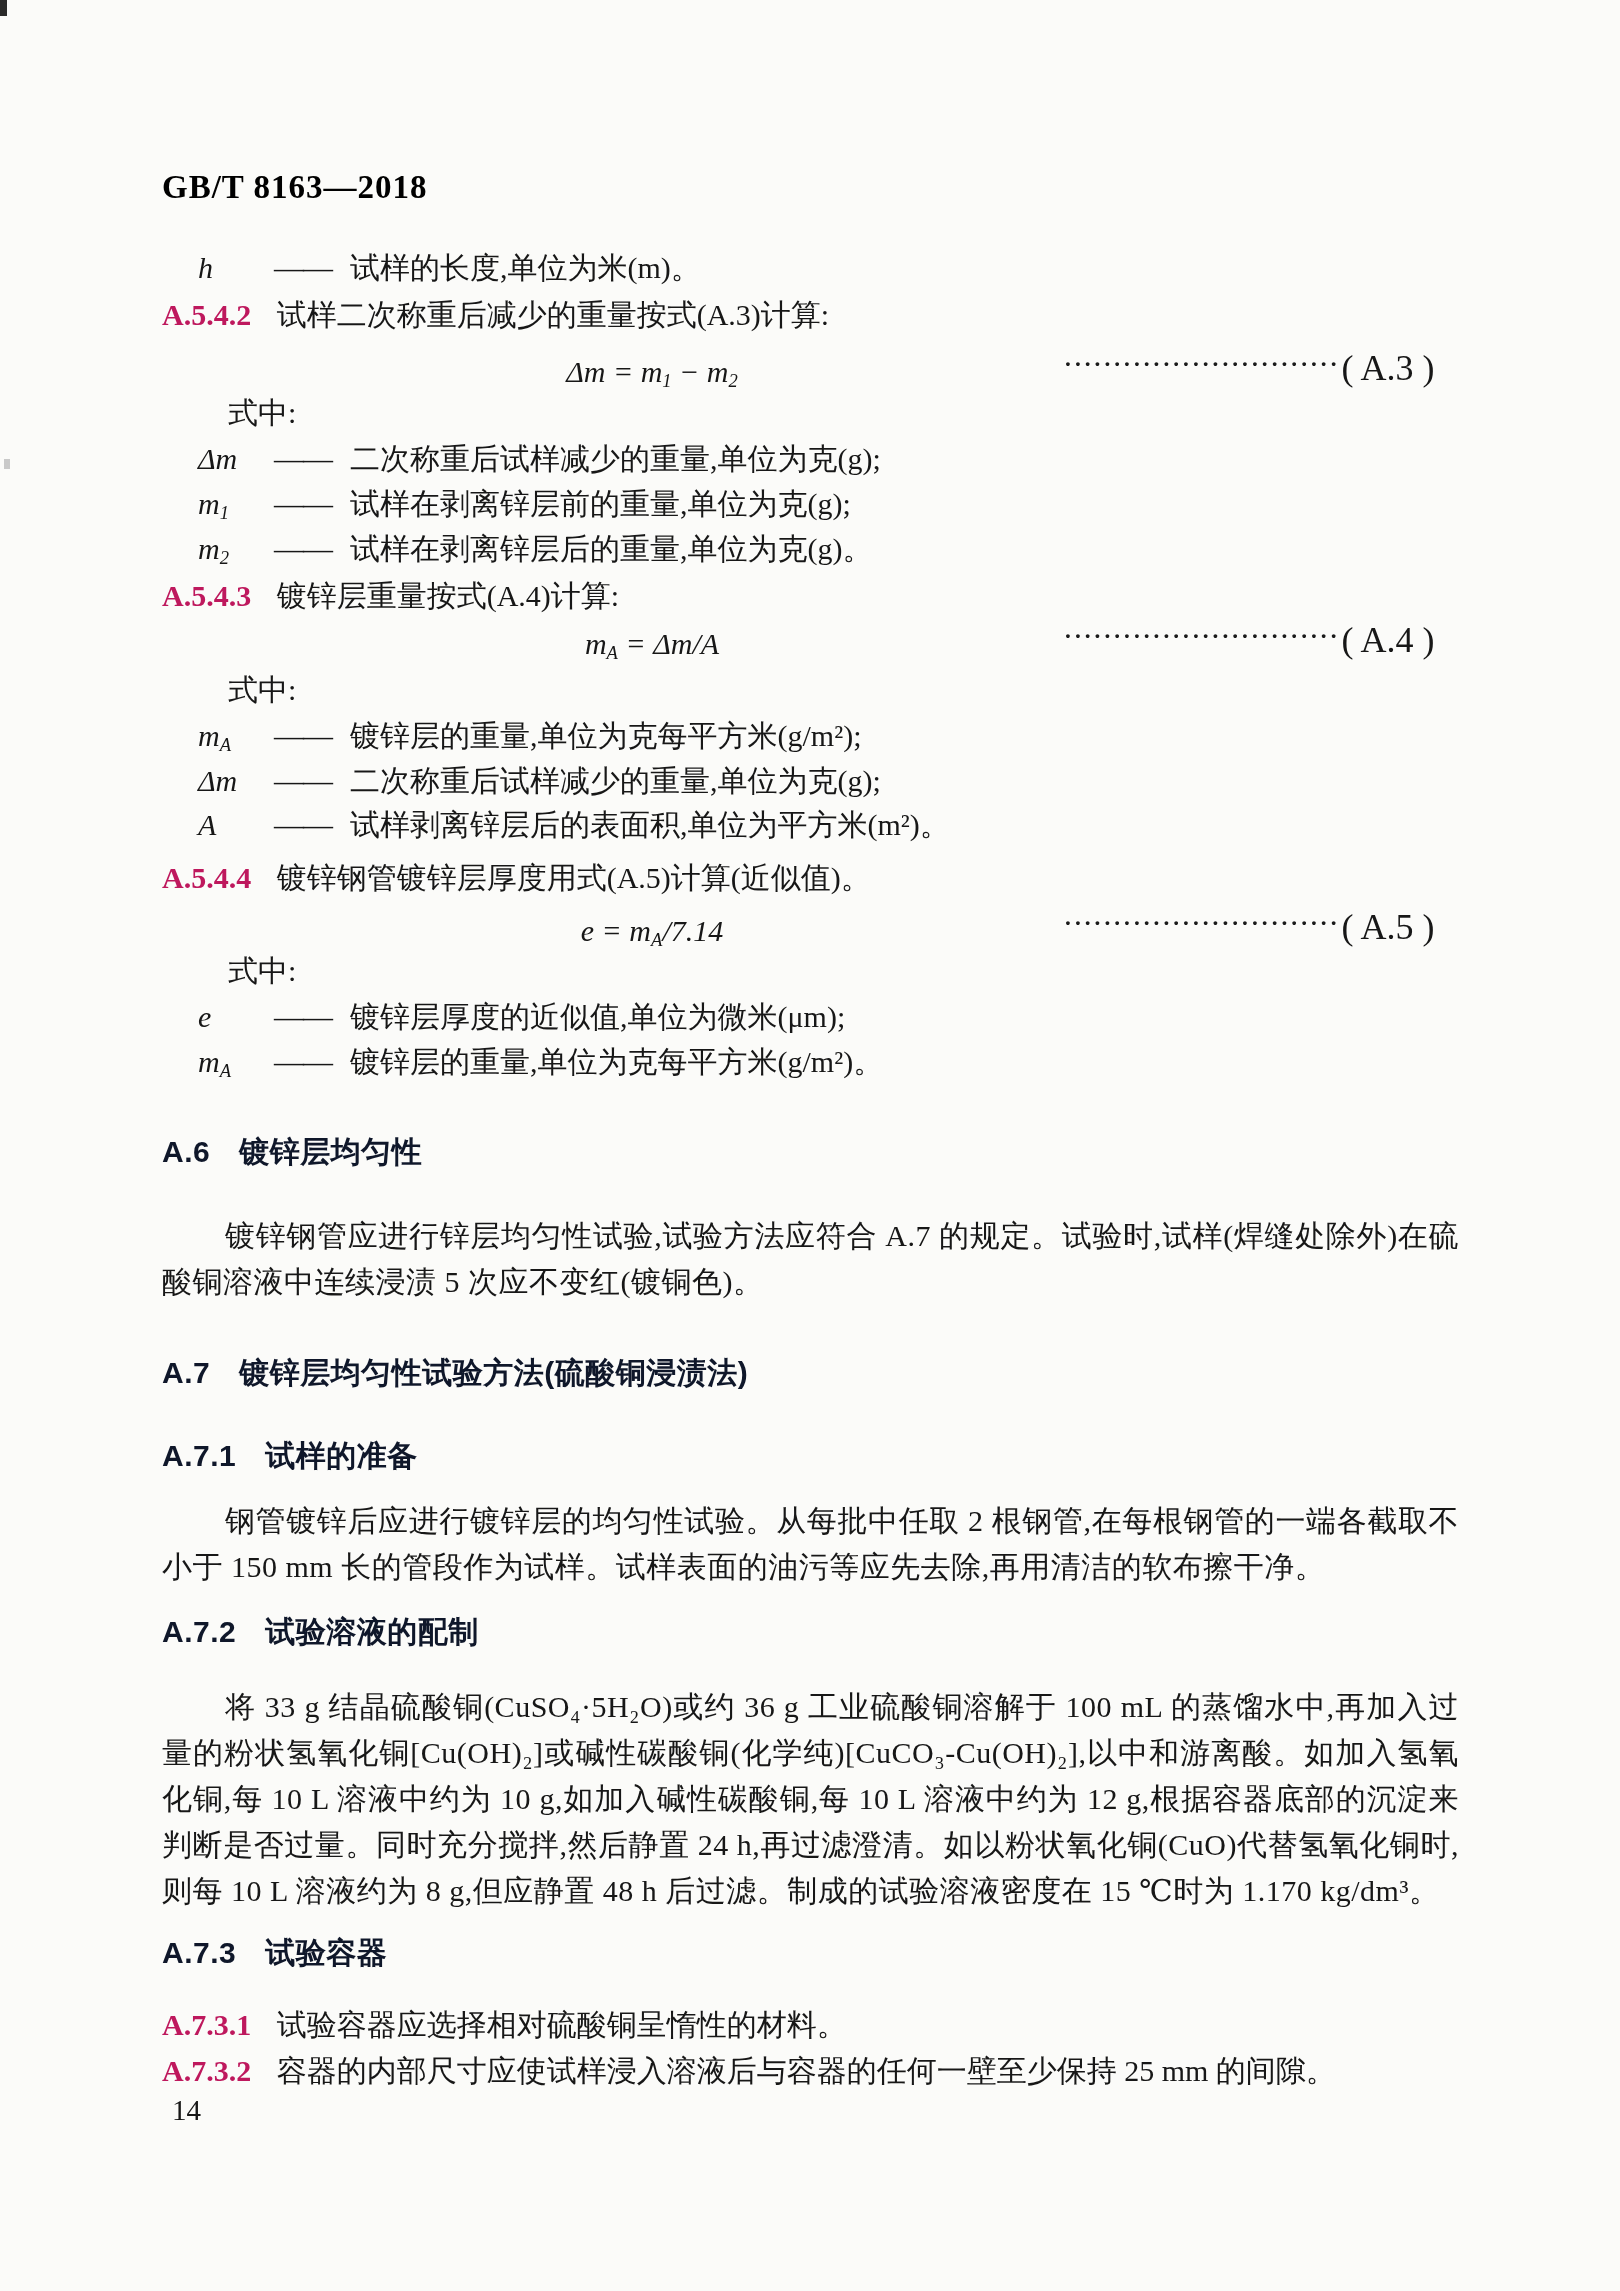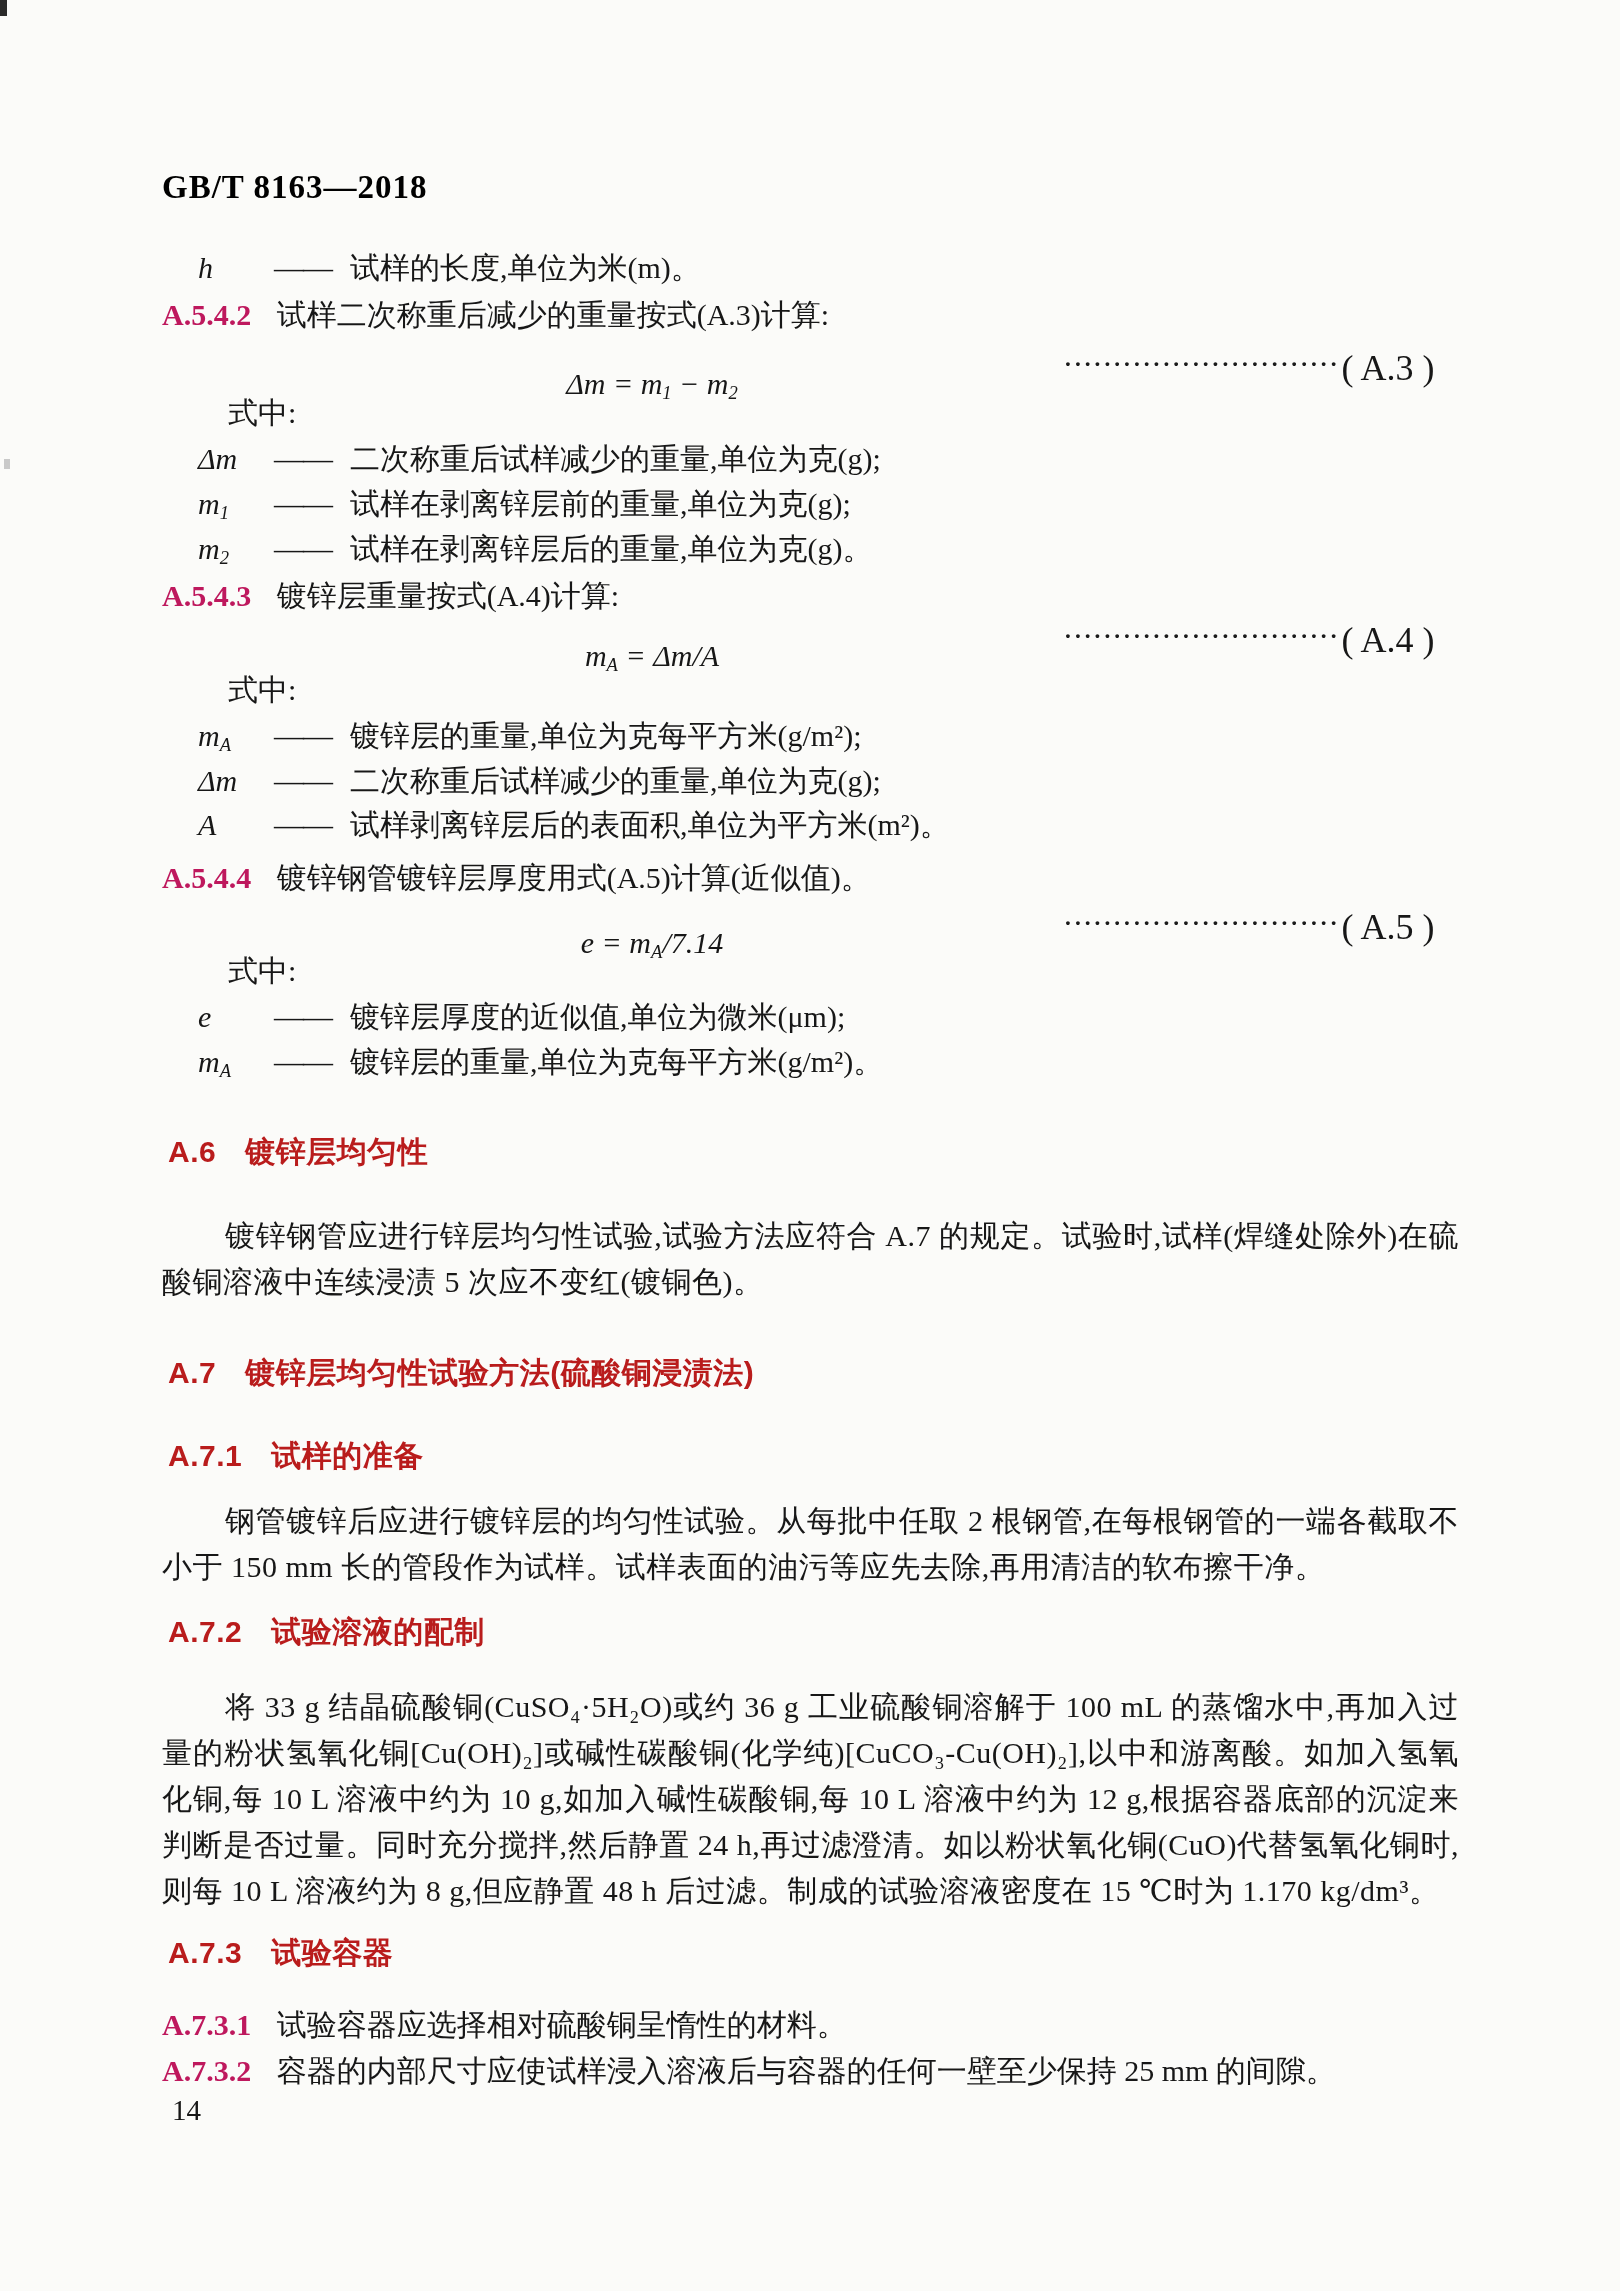--- a/index.html
+++ b/index.html
@@ -23,36 +23,36 @@
     font-family:"Liberation Serif","DejaVu Serif",serif;color:#000;
   }
   .body-line{font-size:30px;line-height:46px;}
 
   
   .clause .num{font-weight:bold;margin-right:25.5px;color:#be185d;}
 
   
   .heading{
     font-family:"Liberation Sans","DejaVu Sans",sans-serif;
-    font-weight:bold;font-size:30px;color:#b91c1c;letter-spacing:0.5px;margin-left:6px;
+    font-weight:bold;font-size:30px;color:#0f172a;letter-spacing:0.5px;
   }
   .heading .num{margin-right:29px;}
 
   
   .def-row{display:flex;align-items:baseline;left:198px;width:1260px;}
   .def-term{width:76px;font-style:italic;flex:0 0 auto;}
   .def-dash{width:76px;flex:0 0 auto;letter-spacing:-1px;}
   .def-desc{flex:1;}
 
   .shizhong{left:180px;margin-left:48px;}
 
   
   .formula-row{height:46px;}
   .formula-center{
-    position:absolute;left:0;top:16px;width:980px;text-align:center;
+    position:absolute;left:0;top:4px;width:980px;text-align:center;
     font-style:italic;font-size:30px;line-height:46px;
   }
   .eq-group{
     position:absolute;right:24.5px;top:0;display:flex;align-items:center;
     font-style:normal;line-height:46px;
   }
   .leader-dots{
     font-weight:bold;font-size:23.5px;letter-spacing:2px;color:#1a1a1a;
     position:relative;top:-3.9px;
   }

